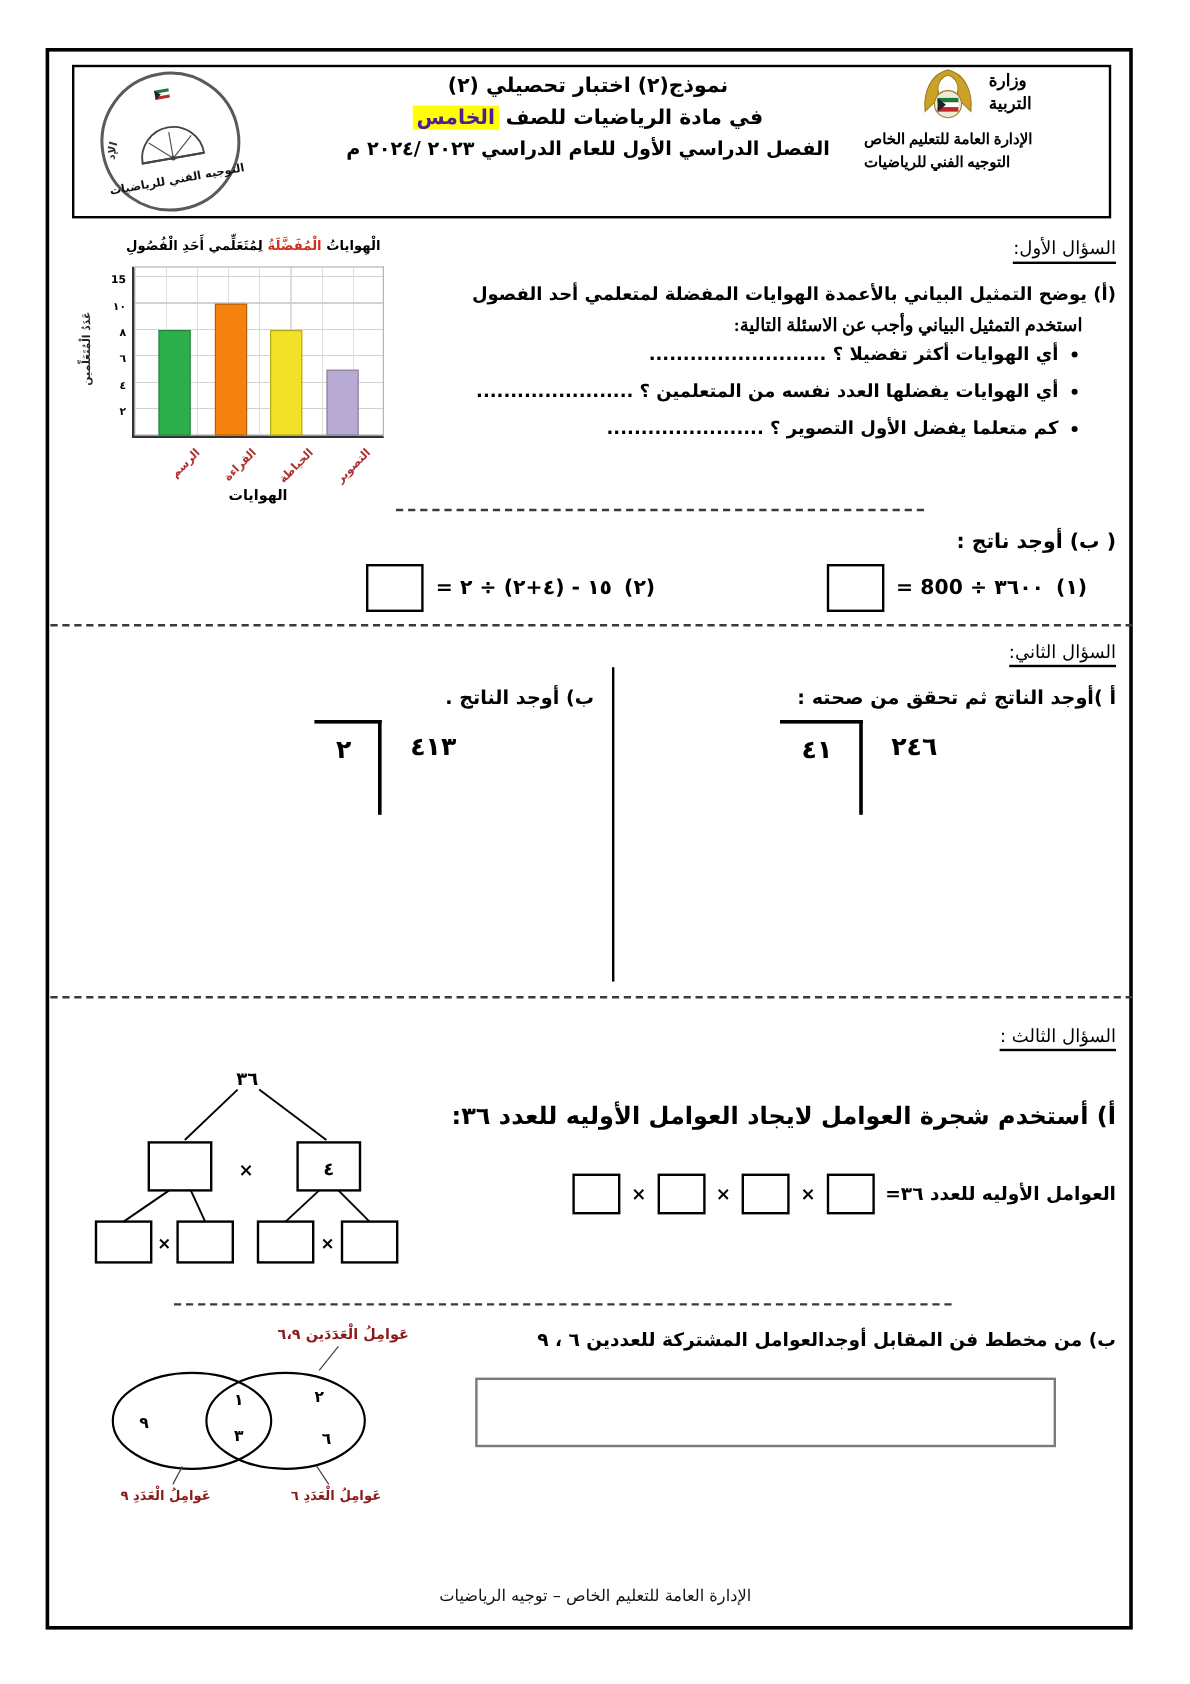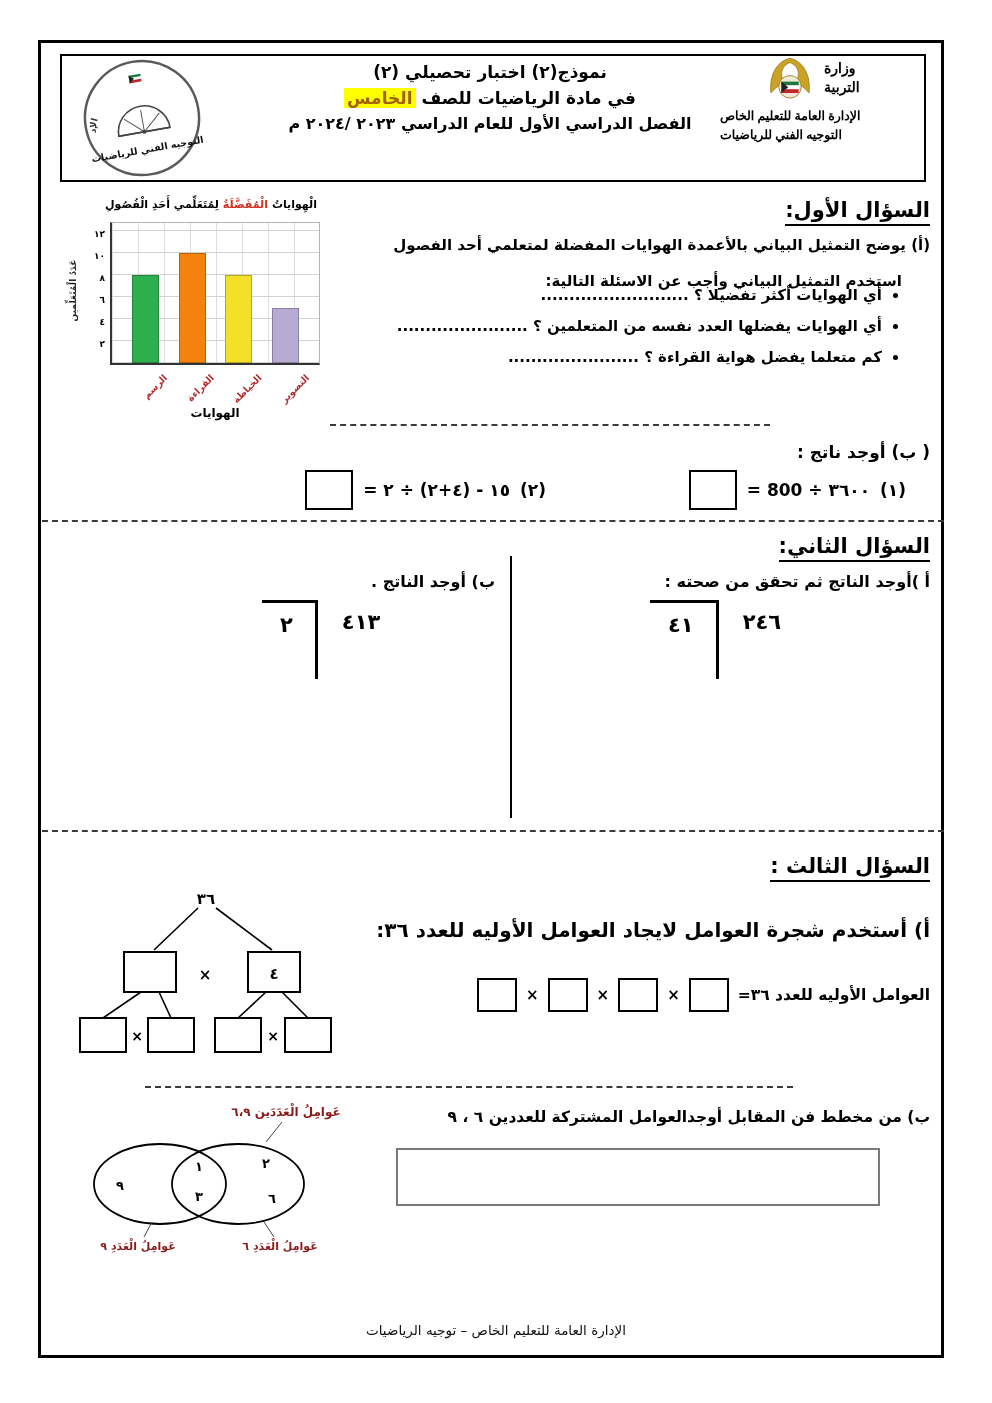--- a/index.html
+++ b/index.html
@@ -13,30 +13,30 @@
   .header-box { position:absolute; left:60px; top:54px; width:866px; height:128px; border:2px solid #000; background:#fff; }
 
   
   .stamp { position:absolute; left:82px; top:58px; width:120px; height:120px; transform:rotate(-10deg); }
 
   
   .titles { position:absolute; left:250px; top:62px; width:480px; text-align:center; font-weight:bold; }
   .titles .t1 { font-size:17px; margin-bottom:6px; }
   .titles .t2 { font-size:17px; margin-bottom:6px; }
   .titles .t3 { font-size:16px; }
-  .hl { background:#ffff00; color:#a16207; padding:0 3px; }
+  .hl { background:#ffff00; color:#4c1d95; padding:0 3px; }
 
   
   .ministry { position:absolute; right:62px; top:53px; width:210px; text-align:left; font-weight:bold;font-family:Liberation Serif, serif; }
   .ministry .row1 { display:flex; justify-content:center; align-items:center; gap:8px; }
   .ministry .min-l1 { width:62px; font-size:14px; line-height:1.35; }
   .ministry .l2 { font-size:12.5px; margin-top:3px; white-space:nowrap; }
   .ministry .l3 { font-size:12.5px; margin-top:3px; white-space:nowrap; }
 
-  .qheading { position:absolute; font-weight:bold; font-size:21px; }
+  .qheading { position:absolute; font-weight:normal; font-size:15px; }
   .qheading span { border-bottom:2.5px solid #000; padding-bottom:2px; }
 
   .textline { position:absolute; font-weight:bold; font-size:15px; white-space:nowrap; }
 
   .bullets { position:absolute; right:88px; top:286px; width:640px; margin:0; padding:0 22px 0 0; font-weight:bold; font-size:15px; }
   .bullets li { margin-bottom:13px; }
 
   
   .chart { position:absolute; left:66px; top:198px; width:268px; height:230px; }
   .chart-title { position:absolute; left:30px; top:0; width:230px; text-align:center; font-size:11px; font-weight:bold; white-space:nowrap; }
@@ -136,42 +136,42 @@
   </div>
   <div class="l2">الإدارة العامة للتعليم الخاص</div>
   <div class="l3">التوجيه الفني للرياضيات</div>
 </div>
 
 <div class="qheading" style="right:62px; top:198px;">
   <span>السؤال الأول:</span>
 </div>
 
 <div class="textline" style="right:62px; top:236px;">(أ) يوضح التمثيل البياني بالأعمدة الهوايات المفضلة لمتعلمي أحد الفصول</div>
-<div class="textline" style="right:90px; top:272px;">استخدم التمثيل البياني وأجب عن الاسئلة التالية:</div>
+<div class="textline" style="right:90px; top:262px;font-family:Liberation Serif, serif;">استخدم التمثيل البياني وأجب عن الاسئلة التالية:</div>
 
 <ul class="bullets">
   <li>أي الهوايات أكثر تفضيلا ؟ ..........................</li>
   <li>أي الهوايات يفضلها العدد نفسه من المتعلمين ؟ .......................</li>
-  <li>كم متعلما يفضل هواية القراءة ؟ .......................</li>
+  <li>كم متعلما يفضل الأول التصوير ؟ .......................</li>
 </ul>
 
 <div class="chart">
   <div class="chart-title">
     <span>الْهِواياتُ</span>
     <span class="red">الْمُفَضَّلَةُ</span>
     <span>لِمُتَعَلِّمي أَحَدِ الْفُصُولِ</span>
   </div>
   <span class="ylabel">عَدَدُ الْمُتَعَلِّمين</span>
   <div class="yticks">
       <span class="ytick" style="bottom: 16px;">٢</span>
       <span class="ytick" style="bottom: 38px;">٤</span>
       <span class="ytick" style="bottom: 60px;">٦</span>
       <span class="ytick" style="bottom: 82px;">٨</span>
       <span class="ytick" style="bottom: 104px;">١٠</span>
-      <span class="ytick" style="bottom: 126px;">١٢</span>
+      <span class="ytick" style="bottom: 126px;">15</span>
     </div>
   <div class="plot">
     <div class="bars">
         <div class="bar" title="الرسم: 8" style="height: 88px; background: rgb(46, 175, 77);"></div>
         <div class="bar" title="القراءة: 10" style="height: 110px; background: rgb(245, 130, 12);"></div>
         <div class="bar" title="الخياطة: 8" style="height: 88px; background: rgb(242, 225, 38);"></div>
         <div class="bar" title="التصوير: 5" style="height: 55px; background: rgb(183, 171, 212);"></div>
       </div>
   </div>
   <div class="cats">

